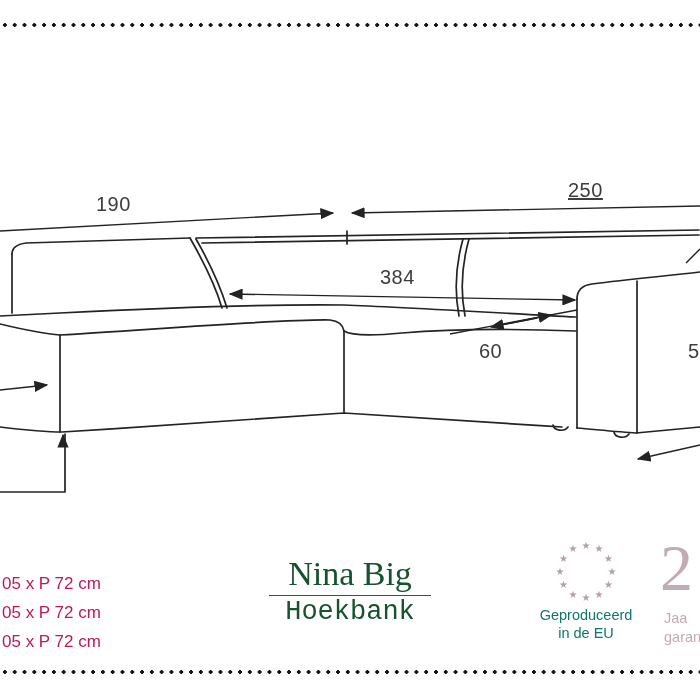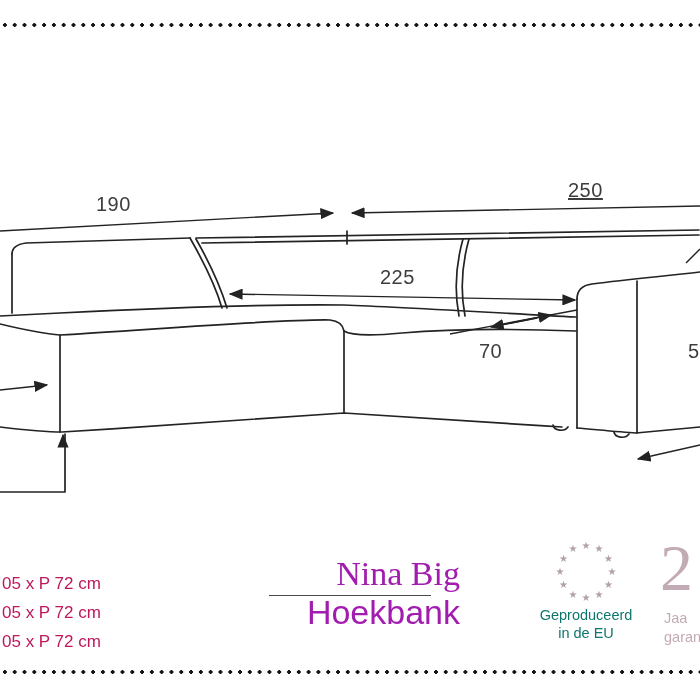--- a/index.html
+++ b/index.html
@@ -14,24 +14,24 @@
   }
   .dotted.top{top:22px;}
   .dotted.bottom{top:669px;}
   svg.linework{position:absolute;left:0;top:0;}
   .dim-label{
     position:absolute;color:#3d3d3d;font-size:20px;letter-spacing:0.5px;
     font-family:"Liberation Sans",sans-serif;white-space:nowrap;
   }
   .spec-block{position:absolute;left:2px;top:574px;color:#be185d;font-size:17px;}
   .spec-line{height:29px;line-height:20px;white-space:nowrap;}
-  .title-block{position:absolute;left:240px;top:556px;width:220px;text-align:right;color:#a21caf;}
+  .title-block{position:absolute;left:240px;top:556px;width:220px;text-align:center;color:#14532d;}
   .title-name{font-family:"Liberation Serif",serif;font-size:34px;line-height:36px;}
   .title-rule{width:162px;height:0;border-top:1.6px solid #4a4a4a;margin:3px auto 2px auto;}
-  .title-sub{font-family:Liberation Sans, sans-serif;font-size:34px;line-height:28px;}
+  .title-sub{font-family:Liberation Mono, monospace;font-size:27px;line-height:28px;}
   .eu-badge{position:absolute;left:536px;top:542px;width:100px;text-align:center;}
   .eu-stars{position:relative;width:64px;height:60px;margin:0 auto;}
   .eu-star{position:absolute;transform:translate(-50%,-50%);font-size:10px;line-height:10px;}
   .eu-text{font-size:14.5px;line-height:18px;margin-top:4px;white-space:nowrap;}
   .warranty{position:absolute;left:652px;top:536px;width:120px;}
   .warranty-number{font-family:"Liberation Serif",serif;font-size:66px;line-height:64px;padding-left:8px;}
   .warranty-text{font-size:14.5px;line-height:19px;margin-top:9px;padding-left:12px;white-space:nowrap;}
 </style>
 </head>
 <body>
@@ -90,22 +90,22 @@
       <line x1="537" y1="318" x2="491" y2="327" marker-end="url(#ah)"></line>
       <line x1="0" y1="390" x2="47" y2="385" marker-end="url(#ah)"></line>
       <line x1="700" y1="445" x2="638" y2="459" marker-end="url(#ah)"></line>
       <line x1="63" y1="444" x2="63" y2="435" marker-end="url(#ah)"></line>
       <line x1="686" y1="263" x2="700" y2="249"></line>
     </g>
   </svg>
 
   <div class="dim-label" style="left:96px;top:193px;">190</div>
   <div class="dim-label" style="left:568px;top:179px;text-decoration:underline;">250</div>
-  <div class="dim-label" style="left:380px;top:266px;">225</div>
-  <div class="dim-label" style="left:479px;top:340px;">70</div>
+  <div class="dim-label" style="left:380px;top:266px;">384</div>
+  <div class="dim-label" style="left:479px;top:340px;">60</div>
   <div class="dim-label" style="left:688px;top:340px;">5</div>
 
   <div class="spec-block">
     <div class="spec-line">05 x P 72 cm</div>
     <div class="spec-line">05 x P 72 cm</div>
     <div class="spec-line">05 x P 72 cm</div>
   </div>
 
   <div class="title-block">
     <div class="title-name">Nina Big</div>

